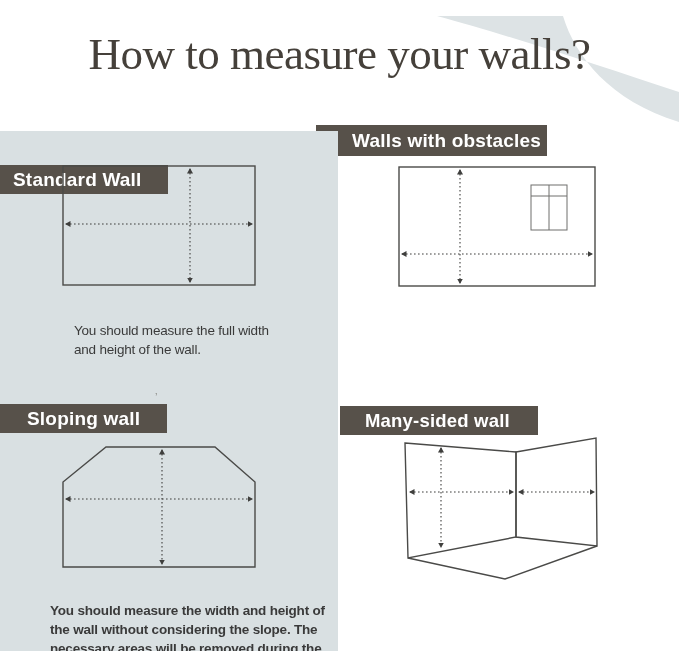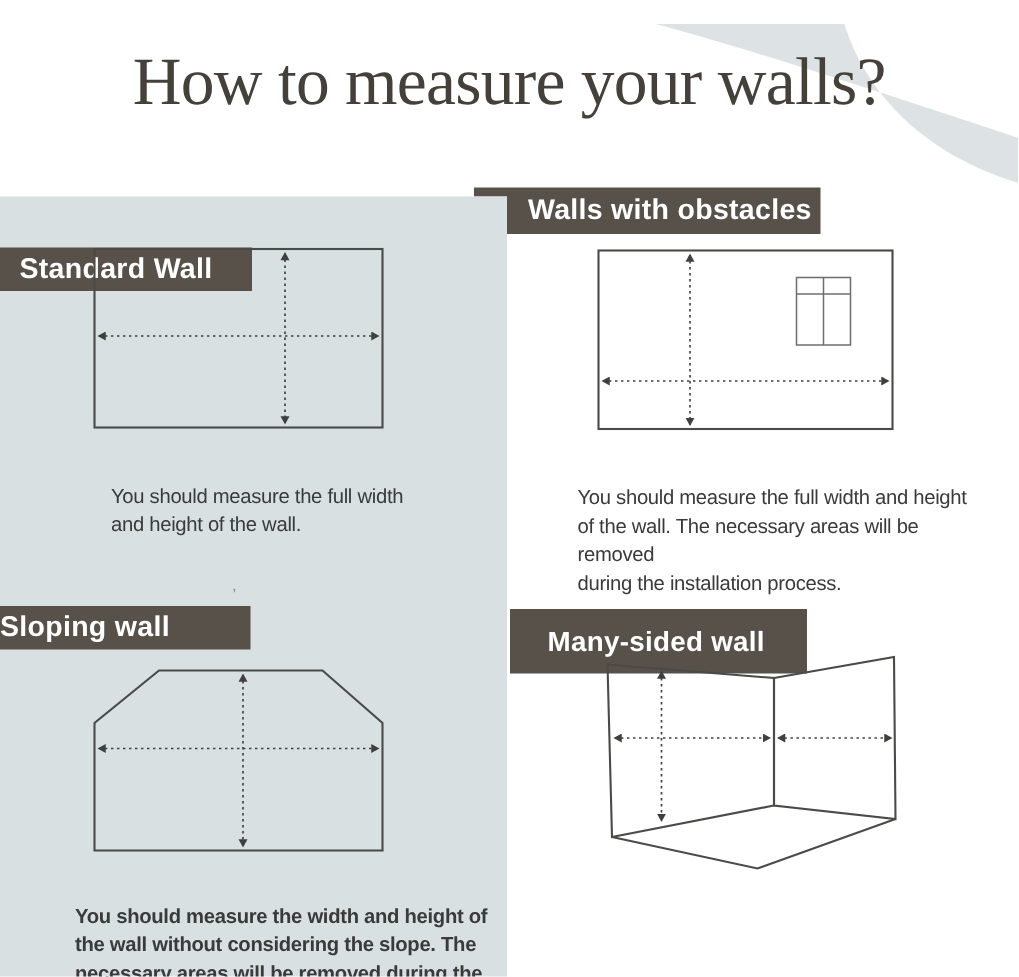--- a/index.html
+++ b/index.html
@@ -30,22 +30,22 @@
 
   
   .bar{
     position:absolute;z-index:3;background:#57514a;color:#ffffff;
     display:flex;align-items:center;
     font-size:19px;font-weight:700;letter-spacing:0.2px;
   }
   .bar-standard{left:0;top:108px;width:168px;height:29px;padding-left:13px;box-sizing:border-box;margin-top:41px;}
   .bar-obstacles{left:338px;top:109px;width:209px;height:31px;padding-left:14px;box-sizing:border-box;text-align:center;}
   .bar-notch{position:absolute;left:316px;top:109px;width:22px;height:6px;background:#57514a;z-index:0;}
-  .bar-sloping{left:0;top:388px;width:167px;height:29px;box-sizing:border-box;}
-  .bar-many{left:340px;top:390px;width:198px;height:43px;padding-left:25px;box-sizing:border-box;font-size:18.5px;}
+  .bar-sloping{left:0;top:388px;width:167px;height:29px;padding-left:27px;box-sizing:border-box;}
+  .bar-many{left:340px;top:390px;width:198px;height:29px;padding-left:25px;box-sizing:border-box;font-size:18.5px;}
 
   
   .diag{position:absolute;z-index:3;}
   .outline{fill:none;stroke:#4a4a48;stroke-width:1.4;}
   .thin{fill:none;stroke:#6e6e6c;stroke-width:1;}
   .arrow{fill:none;stroke:#3f3f3d;stroke-width:1.1;stroke-dasharray:1.6 2.4;}
 
   
   .caption{
     position:absolute;z-index:3;margin:17px;
@@ -126,21 +126,18 @@
     <polygon class="outline" points="405,427 516,436 516,521 408,542"></polygon>
     <polygon class="outline" points="516,436 596,422 597,530 516,521"></polygon>
     <polyline class="outline" points="408,542 505,563 597,530"></polyline>
     <line class="arrow" x1="441" y1="432" x2="441" y2="531" marker-start="url(#triS)" marker-end="url(#triE)"></line>
     <line class="arrow" x1="410" y1="476" x2="513" y2="476" marker-start="url(#triS)" marker-end="url(#triE)"></line>
     <line class="arrow" x1="519" y1="476" x2="594" y2="476" marker-start="url(#triS)" marker-end="url(#triE)"></line>
   </svg>
 
   <p class="caption cap-standard">You should measure the full width
 and height of the wall.</p>
-  <p class="caption cap-obstacles">You should measure the full width and height
-of the wall. The necessary areas will be removed
-during the installation process.</p>
   <p class="caption cap-sloping">You should measure the width and height of
 the wall without considering the slope. The
 necessary areas will be removed during the
 installation process.</p>
 
 </div>
 
 </body></html>

